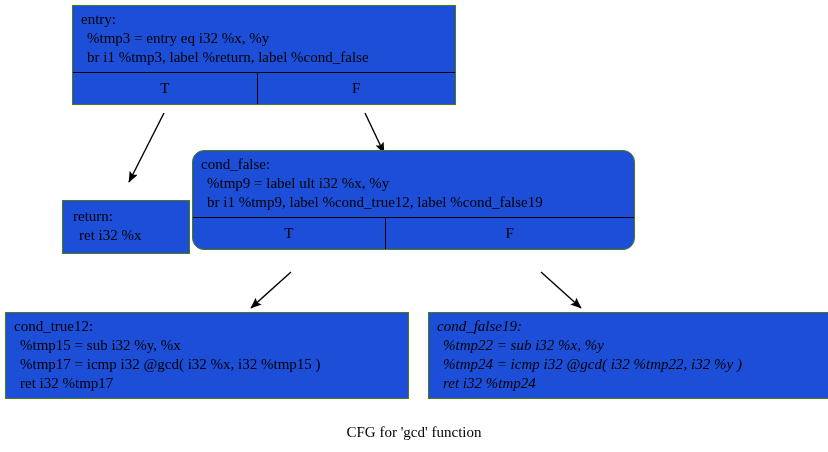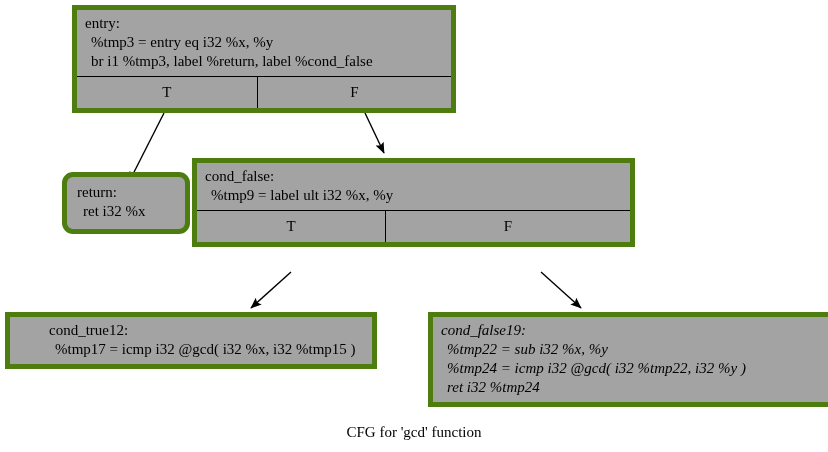--- a/index.html
+++ b/index.html
@@ -19,22 +19,22 @@
   #canvas {
     position: absolute;
     left: 0;
     top: 0;
     width: 828px;
     height: 452px;
   }
   .node {
     position: absolute;
     box-sizing: border-box;
-    border: 5px solid #4d7c0f;
-    background: #a3a3a3;
+    border: 1px solid #4d7c0f;
+    background: #1d4ed8;
     z-index: 2;
   }
   .node-body {
     box-sizing: border-box;
     padding: 4px 8px 5px 8px;
   }
   .code-line {
     font-family: "Liberation Serif", "DejaVu Serif", serif;
     font-size: 15px;
     line-height: 19px;
@@ -63,39 +63,38 @@
   #node-entry {
     left: 72px;
     top: 5px;
     width: 384px;
   }
   #node-entry .ports .port:first-child { flex: 184 1 0; }
   #node-entry .ports .port:last-child  { flex: 198 1 0; }
 
   #node-return {
     left: 62px;
-    top: 172px;
+    top: 200px;
     width: 128px;
-    border-radius: 11px;
   }
   #node-return .node-body { padding: 6px 10px 8px 10px; }
 
   #node-cond-false {
     left: 192px;
-    top: 158px;
+    top: 150px;
     width: 443px;
+    border-radius: 12px;
   }
   #node-cond-false .ports .port:first-child { flex: 192 1 0; }
   #node-cond-false .ports .port:last-child  { flex: 249 1 0; }
 
   #node-cond-true12 {
     left: 5px;
     top: 312px;
-    width: 372px;
-    padding-left: 31px;
+    width: 404px;
   }
   #node-cond-false19 {
     left: 428px;
     top: 312px;
     width: 438px;
     font-style: italic;
   }
   .caption {
     position: absolute;
     left: 0;
@@ -160,31 +159,34 @@
     <div class="node-body">
       <div class="code-line">return:</div>
       <div class="code-line indent">ret i32 %x</div>
     </div>
   </div>
 
   <div class="node" id="node-cond-false">
     <div class="node-body">
       <div class="code-line">cond_false:</div>
       <div class="code-line indent">%tmp9 = label ult i32 %x, %y</div>
+      <div class="code-line indent">br i1 %tmp9, label %cond_true12, label %cond_false19</div>
     </div>
     <div class="ports">
       <div class="port">T</div>
       <div class="port">F</div>
     </div>
   </div>
 
   <div class="node" id="node-cond-true12">
     <div class="node-body">
       <div class="code-line">cond_true12:</div>
+      <div class="code-line indent">%tmp15 = sub i32 %y, %x</div>
       <div class="code-line indent">%tmp17 = icmp i32 @gcd( i32 %x, i32 %tmp15 )</div>
+      <div class="code-line indent">ret i32 %tmp17</div>
     </div>
   </div>
 
   <div class="node" id="node-cond-false19">
     <div class="node-body">
       <div class="code-line">cond_false19:</div>
       <div class="code-line indent">%tmp22 = sub i32 %x, %y</div>
       <div class="code-line indent">%tmp24 = icmp i32 @gcd( i32 %tmp22, i32 %y )</div>
       <div class="code-line indent">ret i32 %tmp24</div>
     </div>

